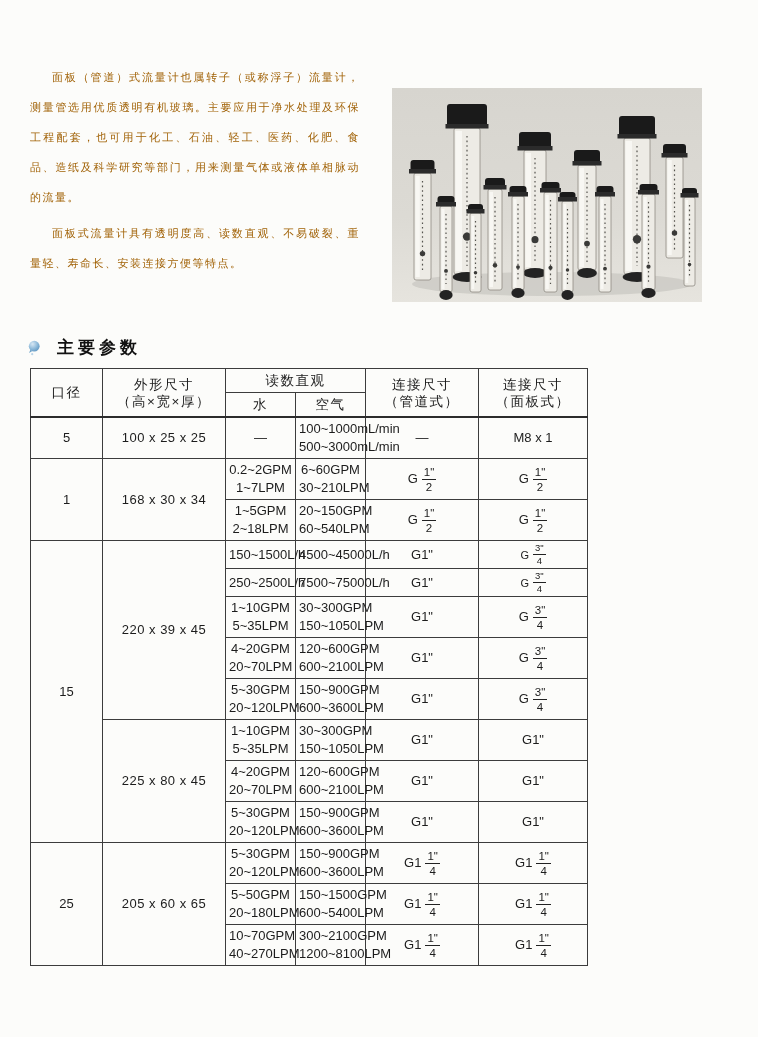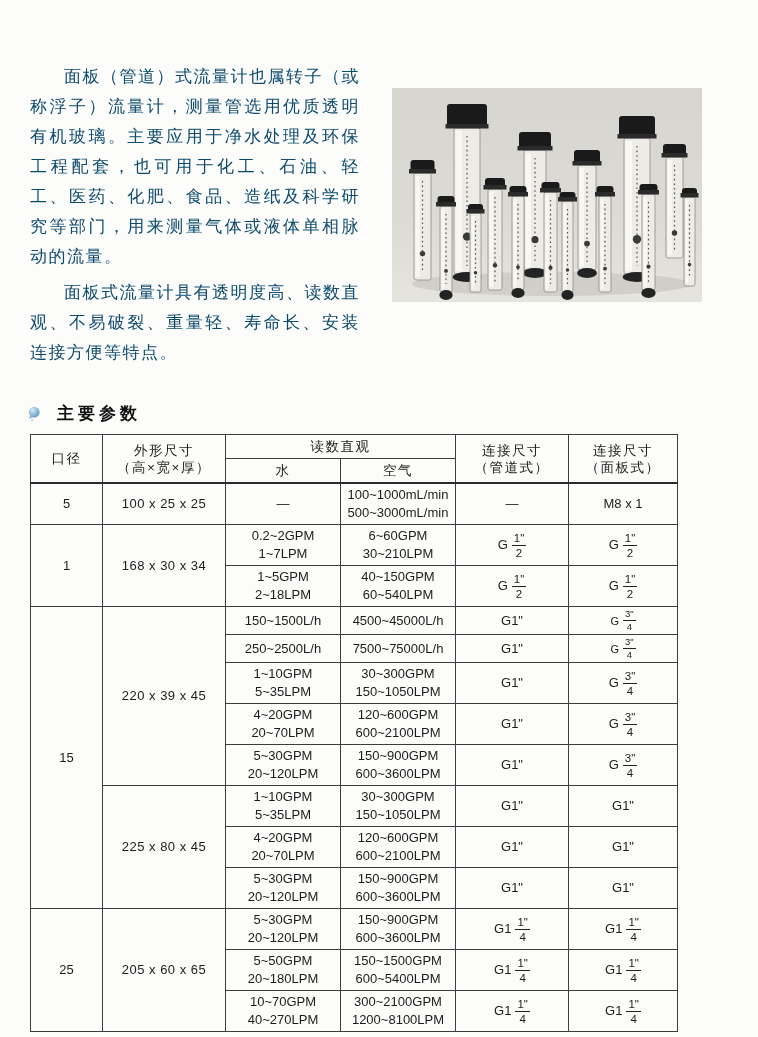--- a/index.html
+++ b/index.html
@@ -6,32 +6,32 @@
   .page{
     position:relative;
     width:758px;height:1037px;
     background:#fcfcfa;
     font-family:"Liberation Sans","DejaVu Sans",sans-serif;
     color:#1e1e1e;
     overflow:hidden;
   }
   
   .top{display:flex;align-items:flex-start;padding:62px 26px 0 30px;}
-  .intro{width:330px;font-size:17px;line-height:30px;letter-spacing:1.5px;
-         text-align:justify;color:#0c4a6e;font-family:Liberation Serif, serif;}
+  .intro{width:330px;font-size:11px;line-height:30px;letter-spacing:1.5px;
+         text-align:justify;color:#a16207;font-family:Liberation Serif, serif;}
   .intro p{margin:0;text-indent:2em;}
   .intro p + p{margin-top:6px;}
   .photo-wrap{margin-left:32px;margin-top:26px;width:310px;height:214px;flex:none;}
   .photo-wrap svg{display:block;width:310px;height:214px;}
   
   .section-title{display:flex;align-items:center;margin:34px 4px 9px 26px;font-family:Liberation Mono, monospace;}
   .bullet{width:16px;height:16px;flex:none;margin-right:15px;}
   .title-text{font-size:17px;font-weight:bold;letter-spacing:4px;color:#111;}
   
-  table.spec{border-collapse:collapse;margin-left:30px;width:648px;table-layout:fixed;}
+  table.spec{border-collapse:collapse;margin-left:30px;width:558px;table-layout:fixed;}
   .spec th,.spec td{border:1px solid #3c3c3c;padding:2px 3px;text-align:center;
       font-weight:normal;color:#1c1c1c;}
   .spec thead th{font-size:13.5px;letter-spacing:1.5px;line-height:17px;padding:3px 2px;}
   .spec thead tr:first-child th{border-bottom-width:1px;}
   .spec thead{border-bottom:2px solid #2c2c2c;}
   .spec td{font-size:13px;line-height:16px;}
   .c-dia{width:67px;font-size:13.5px;}
   .c-size{width:118px;letter-spacing:0.5px;border-radius:11px;}
   .c-water{width:122px;}
   .c-air{width:164px;}
@@ -280,21 +280,21 @@
                 <span class="den">2</span>
               </span>
             </span></td>
         </tr>
         <tr>
           <td class="c-water">
             <div>1~5GPM</div>
             <div>2~18LPM</div>
           </td>
           <td class="c-air">
-            <div>40~150GPM</div>
+            <div>20~150GPM</div>
             <div>60~540LPM</div>
           </td>
           <td class="c-conn"><span class="conn">
               <span class="pre">G</span>
               <span class="frac">
                 <span class="num">1"</span>
                 <span class="den">2</span>
               </span>
             </span></td>
           <td class="c-conn"><span class="conn">

